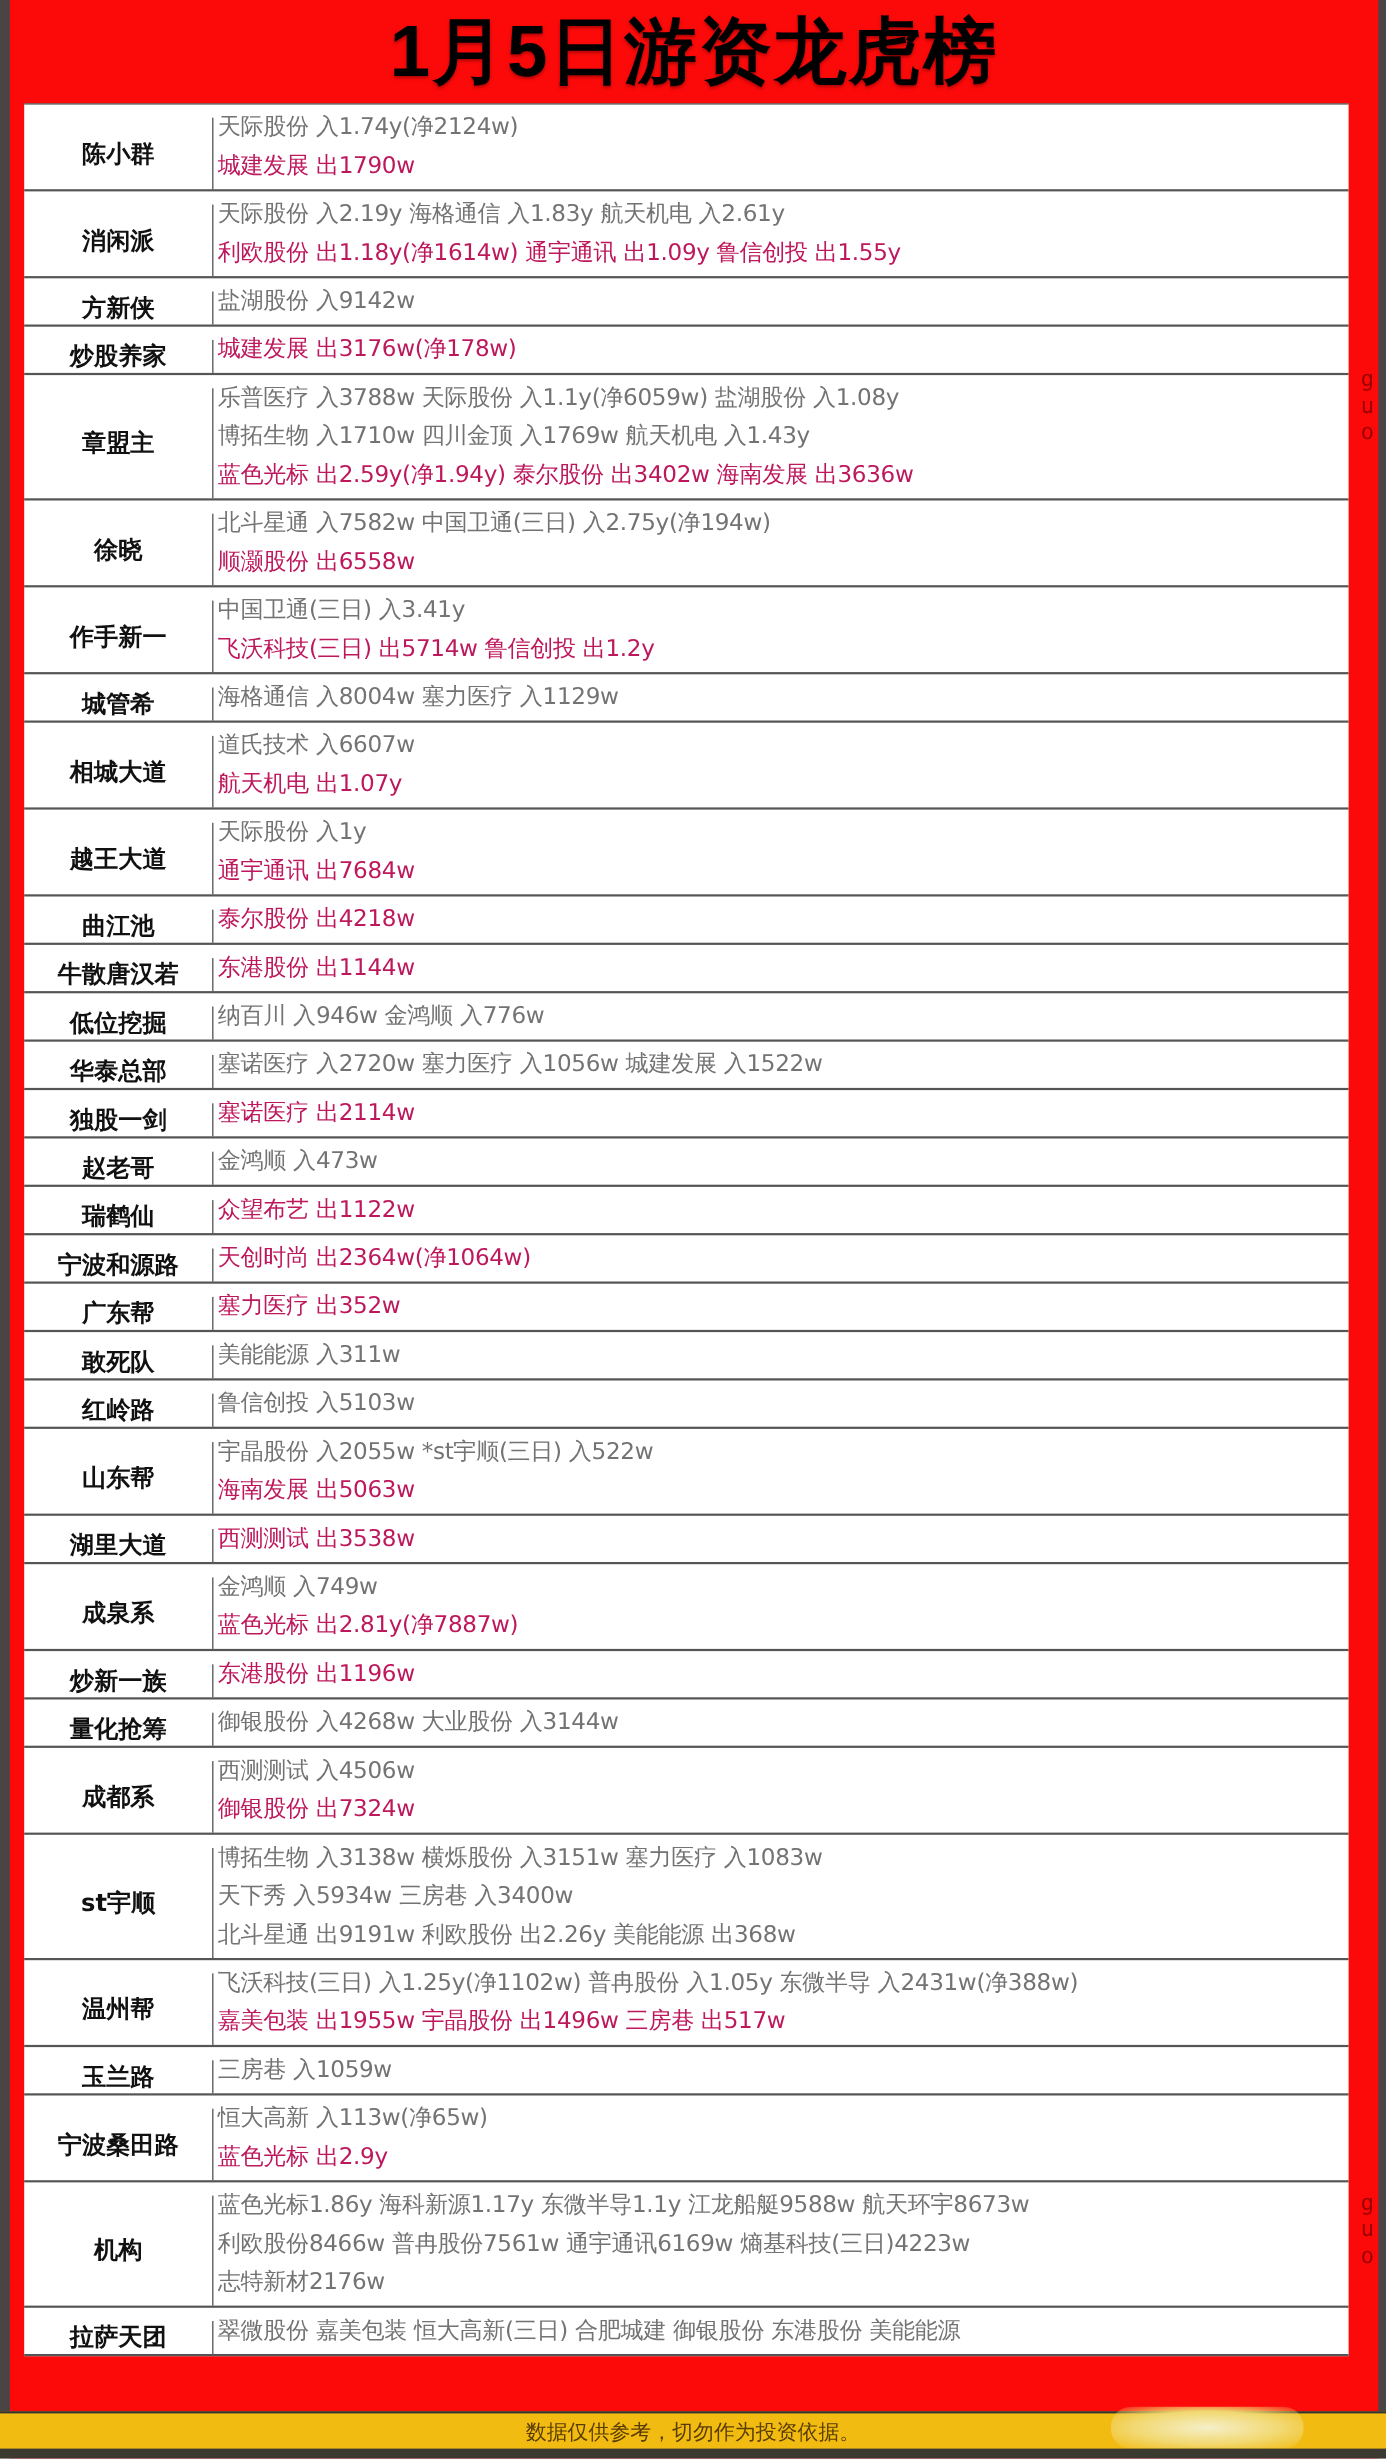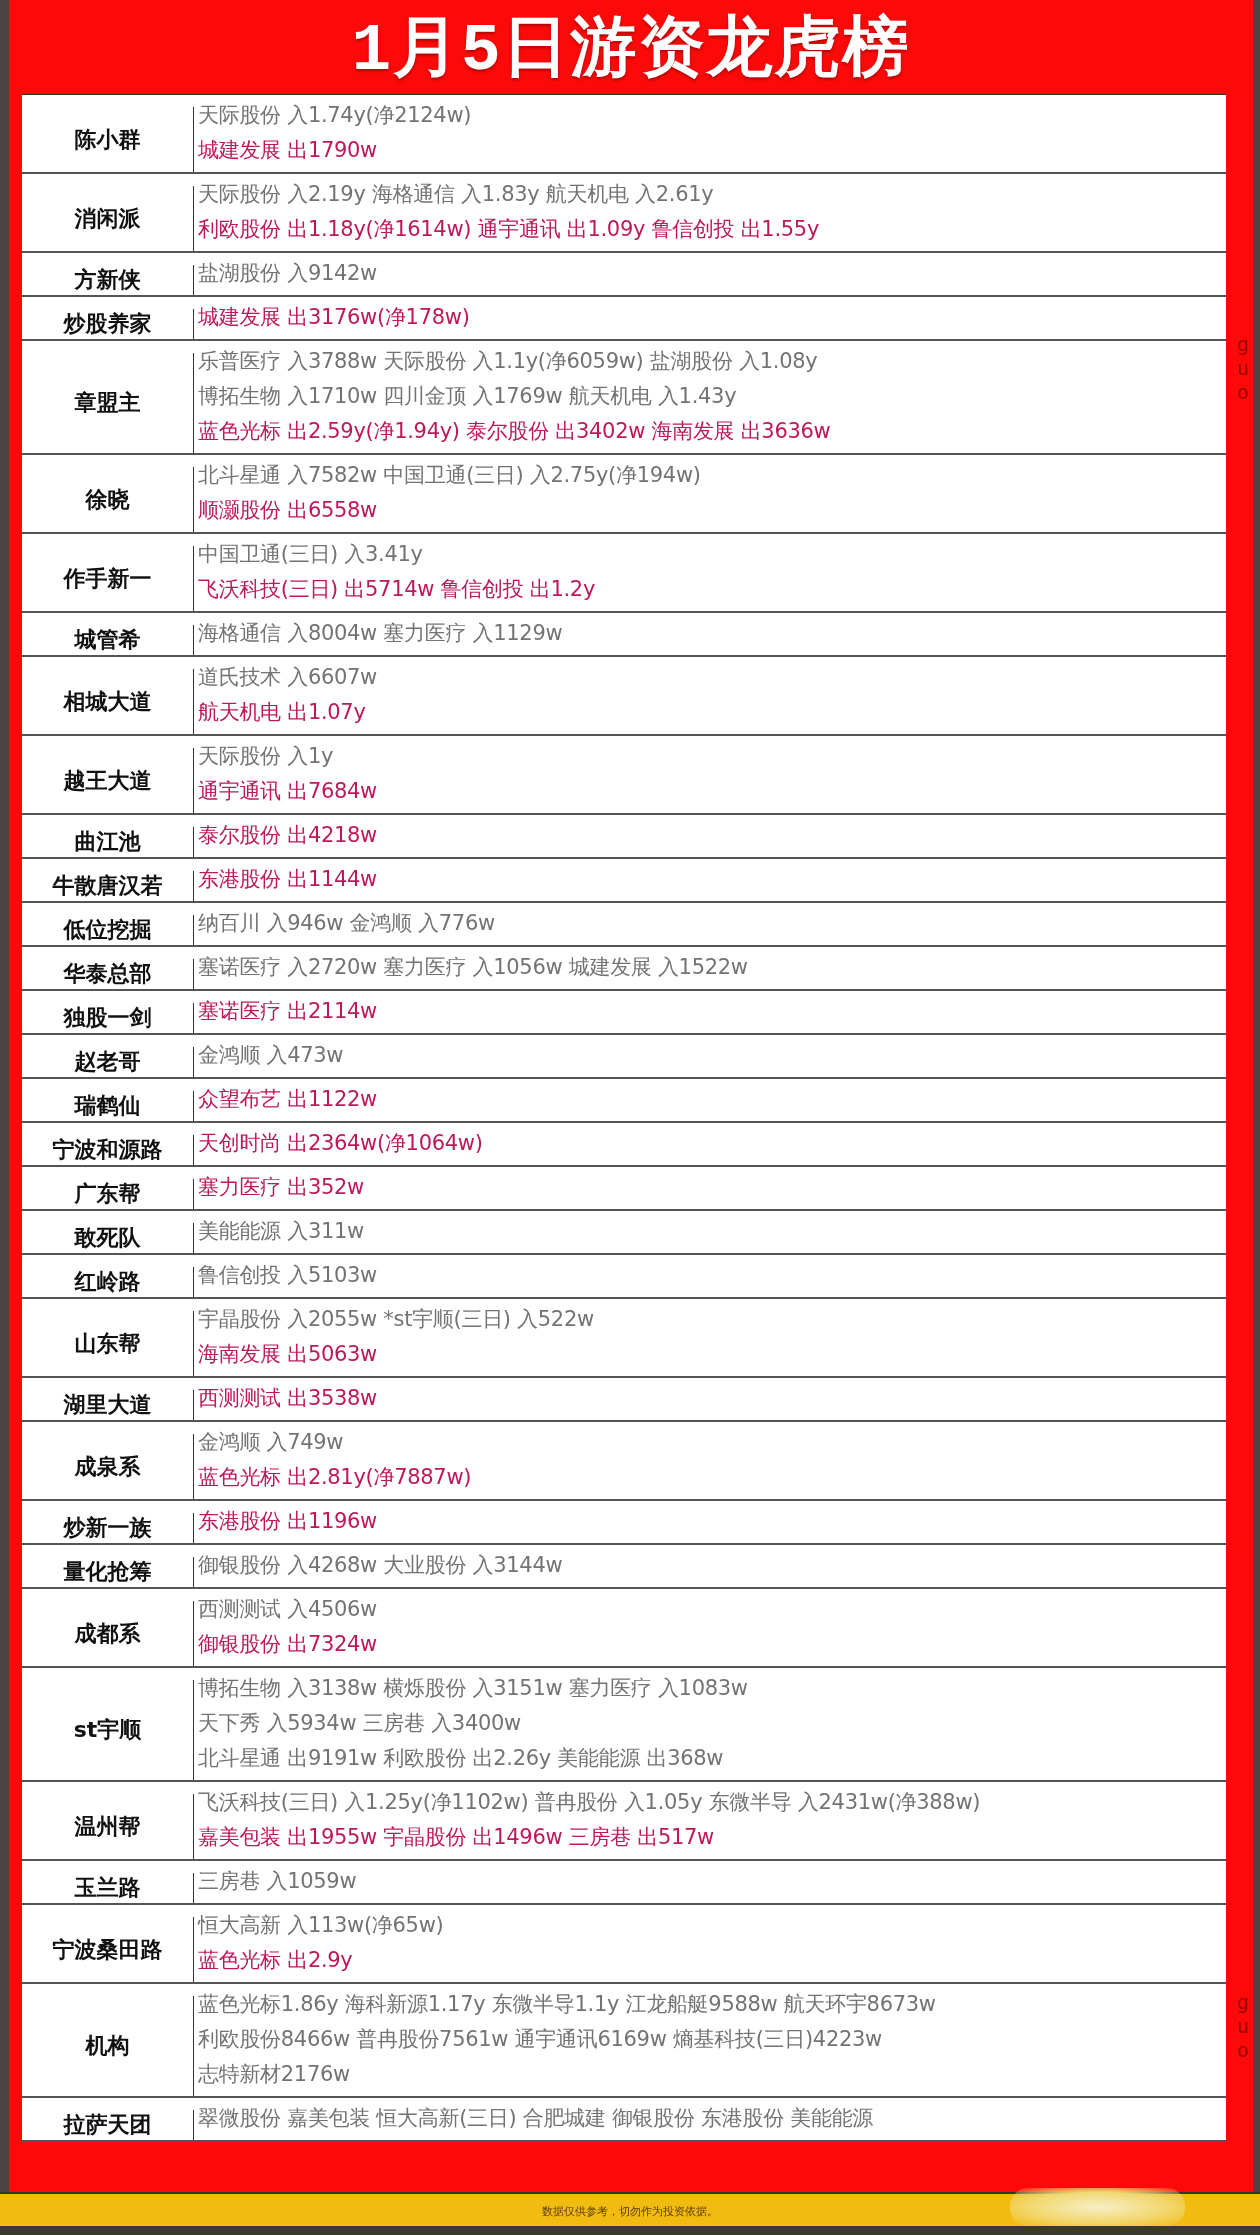--- a/index.html
+++ b/index.html
@@ -8,22 +8,22 @@
     background:#4a4444;
     font-family:"DejaVu Sans","Liberation Sans",sans-serif;
   }
   .frame {
     position:absolute; left:9px; top:0; width:1244px; height:2235px;
     background:#fc0a0a;
   }
   .title {
     position:absolute; left:0; top:0; width:1244px; height:94px;
     display:flex; align-items:center; justify-content:center;
-    color:#ffffff; font-weight:bold; font-size:66px; letter-spacing:2px;
-    font-family:Liberation Mono, monospace;
+    color:#000000; font-weight:bold; font-size:66px; letter-spacing:2px;
+    font-family:Liberation Sans, sans-serif;
     text-shadow: 0 2px 3px rgba(120,0,0,0.6);
   }
   .table-wrap {
     position:absolute; left:22px; top:94px; width:1204px;
     background:#ffffff;
     border-top:1.5px solid #333;
   }
   .row {
     display:flex; border-bottom:2px solid #555;
   }
@@ -40,21 +40,21 @@
     font-family:"DejaVu Sans","Liberation Sans",sans-serif;
     letter-spacing:-0.3px;
   }
   .line { white-space:nowrap; }
   .buy { color:#737373; }
   .sell { color:#be185d; }
   .footer {
     position:absolute; left:0; top:2192px; width:1260px; height:34px;
     background:#f2bb12;
     display:flex; align-items:center; justify-content:center;
-    color:#5a3d00; font-size:11px;
+    color:#5a3d00; font-size:19px;
     border-top:2px solid #333;
   }
   .bottom-strip {
     position:absolute; left:0; top:2226px; width:1260px; height:9px; background:#3a3a30;
   }
   .watermark {
     position:absolute; right:9px; width:16px;
     color:#9b0000; font-size:20px; line-height:24px; text-align:center;
     font-family:"DejaVu Sans Mono","Liberation Mono",monospace;
   }

